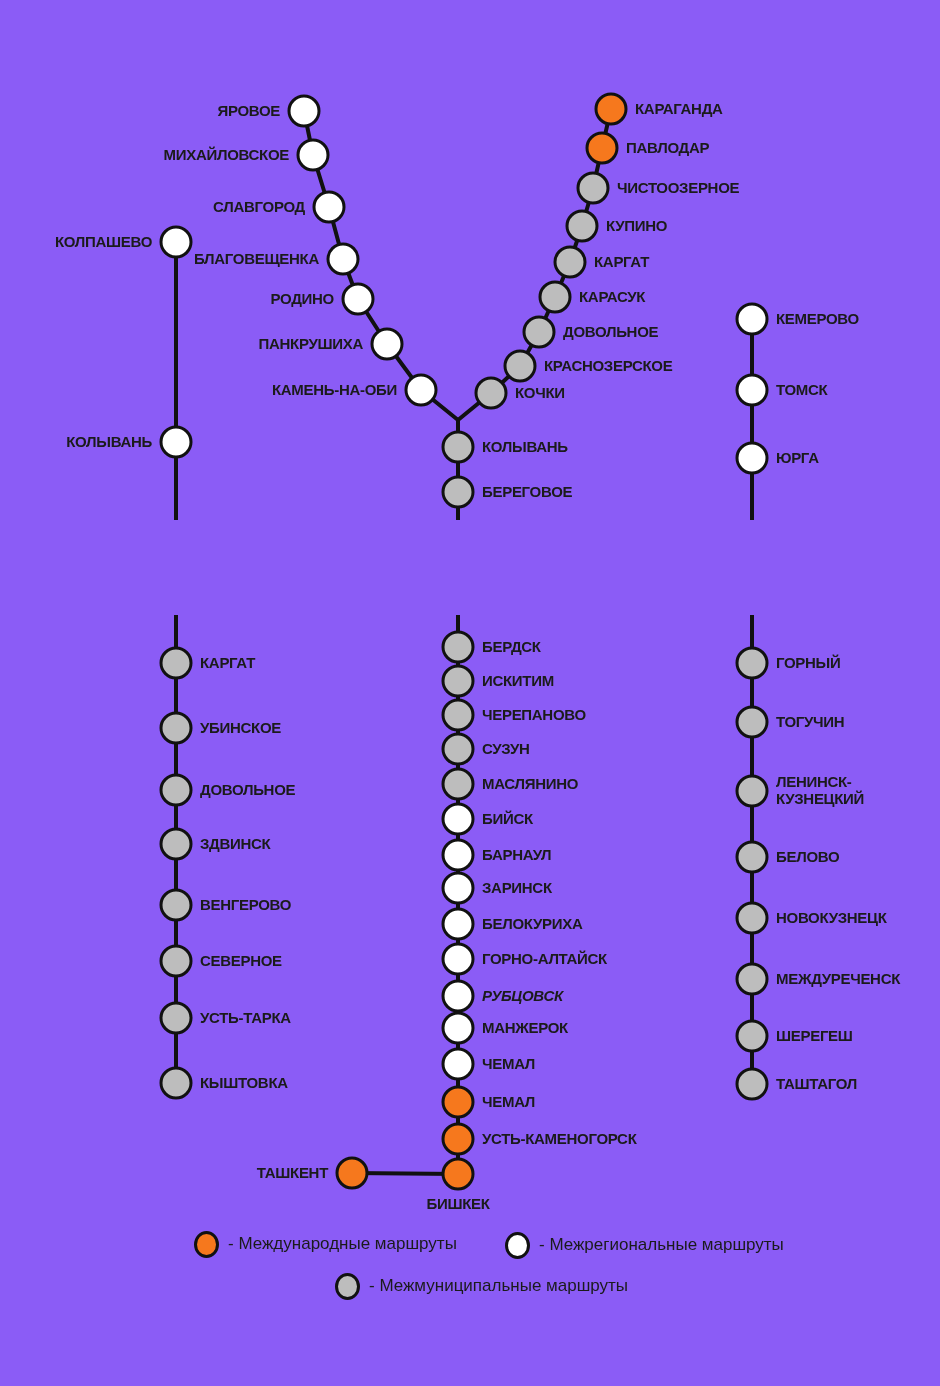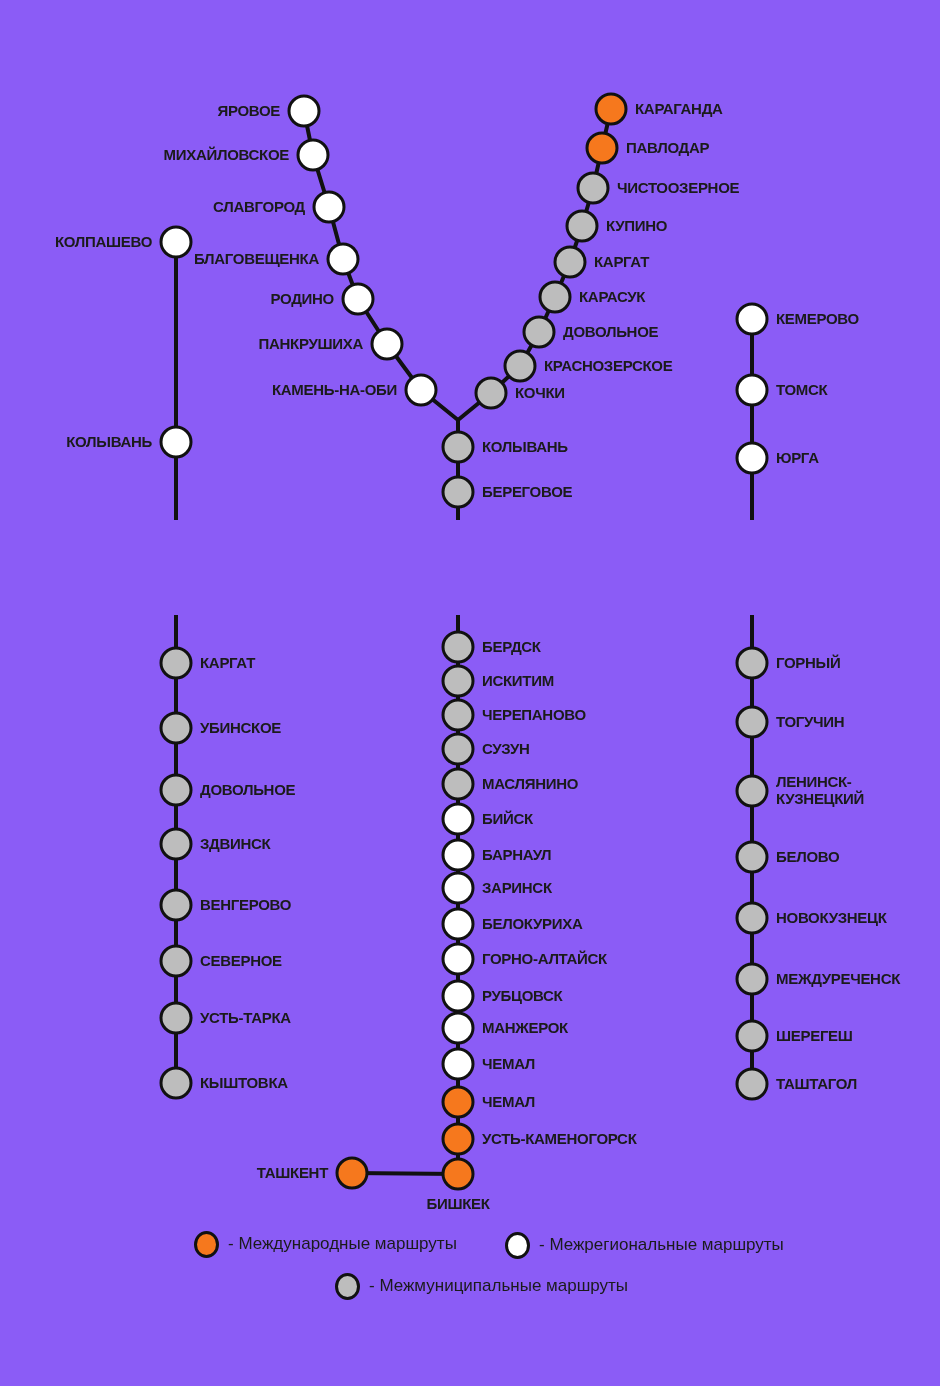--- a/index.html
+++ b/index.html
@@ -165,21 +165,21 @@
       <div class="st-label right" style="left: 482px; top: 647px;">БЕРДСК</div>
       <div class="st-label right" style="left: 482px; top: 681px;">ИСКИТИМ</div>
       <div class="st-label right" style="left: 482px; top: 715px;">ЧЕРЕПАНОВО</div>
       <div class="st-label right" style="left: 482px; top: 749px;">СУЗУН</div>
       <div class="st-label right" style="left: 482px; top: 784px;">МАСЛЯНИНО</div>
       <div class="st-label right" style="left: 482px; top: 819px;">БИЙСК</div>
       <div class="st-label right" style="left: 482px; top: 855px;">БАРНАУЛ</div>
       <div class="st-label right" style="left: 482px; top: 888px;">ЗАРИНСК</div>
       <div class="st-label right" style="left: 482px; top: 924px;">БЕЛОКУРИХА</div>
       <div class="st-label right" style="left: 482px; top: 959px;">ГОРНО-АЛТАЙСК</div>
-      <div class="st-label right" style="left: 482px; top: 996px;">РУБЦОВСК</div>
+      <div class="st-label right" style="left: 482px; top: 996px; font-style: italic;">РУБЦОВСК</div>
       <div class="st-label right" style="left: 482px; top: 1028px;">МАНЖЕРОК</div>
       <div class="st-label right" style="left: 482px; top: 1064px;">ЧЕМАЛ</div>
       <div class="st-label right" style="left: 482px; top: 1102px;">ЧЕМАЛ</div>
       <div class="st-label right" style="left: 482px; top: 1139px;">УСТЬ-КАМЕНОГОРСК</div>
       <div class="st-label bottom" style="left: 458px; top: 1196px;">БИШКЕК</div>
       <div class="st-label left" style="right: 612px; top: 1173px; text-align: right;">ТАШКЕНТ</div>
       <div class="st-label right" style="left: 776px; top: 663px;">ГОРНЫЙ</div>
       <div class="st-label right" style="left: 776px; top: 722px;">ТОГУЧИН</div>
       <div class="st-label right" style="left: 776px; top: 791px;">ЛЕНИНСК-
 КУЗНЕЦКИЙ</div>

